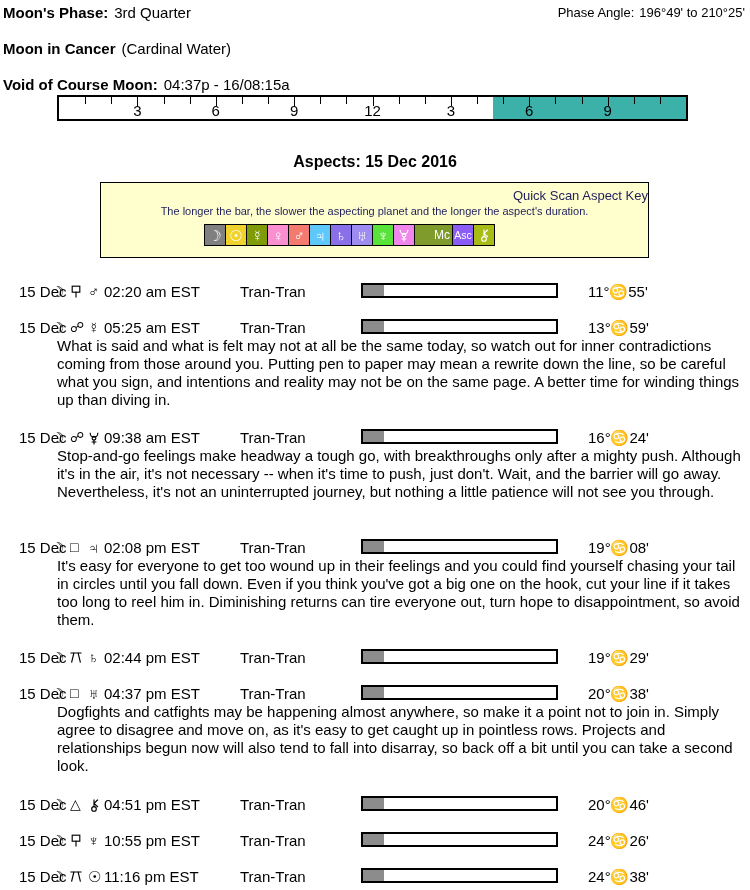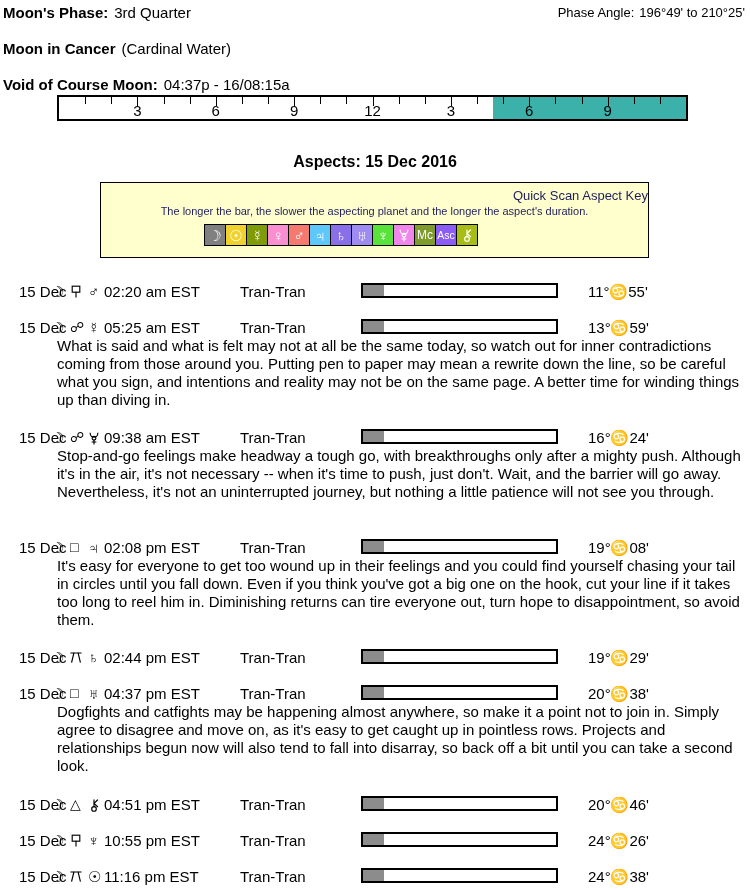--- a/index.html
+++ b/index.html
@@ -25,21 +25,21 @@
 
   
   .keybox{position:absolute;left:100px;top:182px;width:547px;height:74px;
           background:#FFFFCE;border:1px solid #000;color:#1E1E5E;}
   .key-title{position:absolute;top:5px;left:0;width:100%;text-align:right;font-size:13px;}
   .key-sub{position:absolute;top:22px;left:0;width:100%;text-align:center;font-size:11px;}
   .key-row{position:absolute;left:103px;top:41px;display:flex;}
   .key-cell{width:20px;height:20px;border:1px solid #000;margin-left:-1px;color:#fff;
             display:flex;align-items:center;justify-content:center;font-size:15px;line-height:1;}
   .key-cell:first-child{margin-left:0;}
-  .key-cell.txt12{font-size:12px;}
+  .key-cell.txt12{font-size:12px;padding-left:17px;}
   .key-cell.txt10{font-size:10.5px;}
 
   
   .row{position:absolute;left:0;width:750px;height:18px;font-size:15px;white-space:nowrap;}
   .row>span{position:absolute;top:0;}
   .c-date{left:3px;margin-left:16px;}
   .c-moon{left:51px;}
   .c-asp{left:70px;font-size:14px;}
   .c-pl{left:88px;}
   .c-time{left:104px;}

